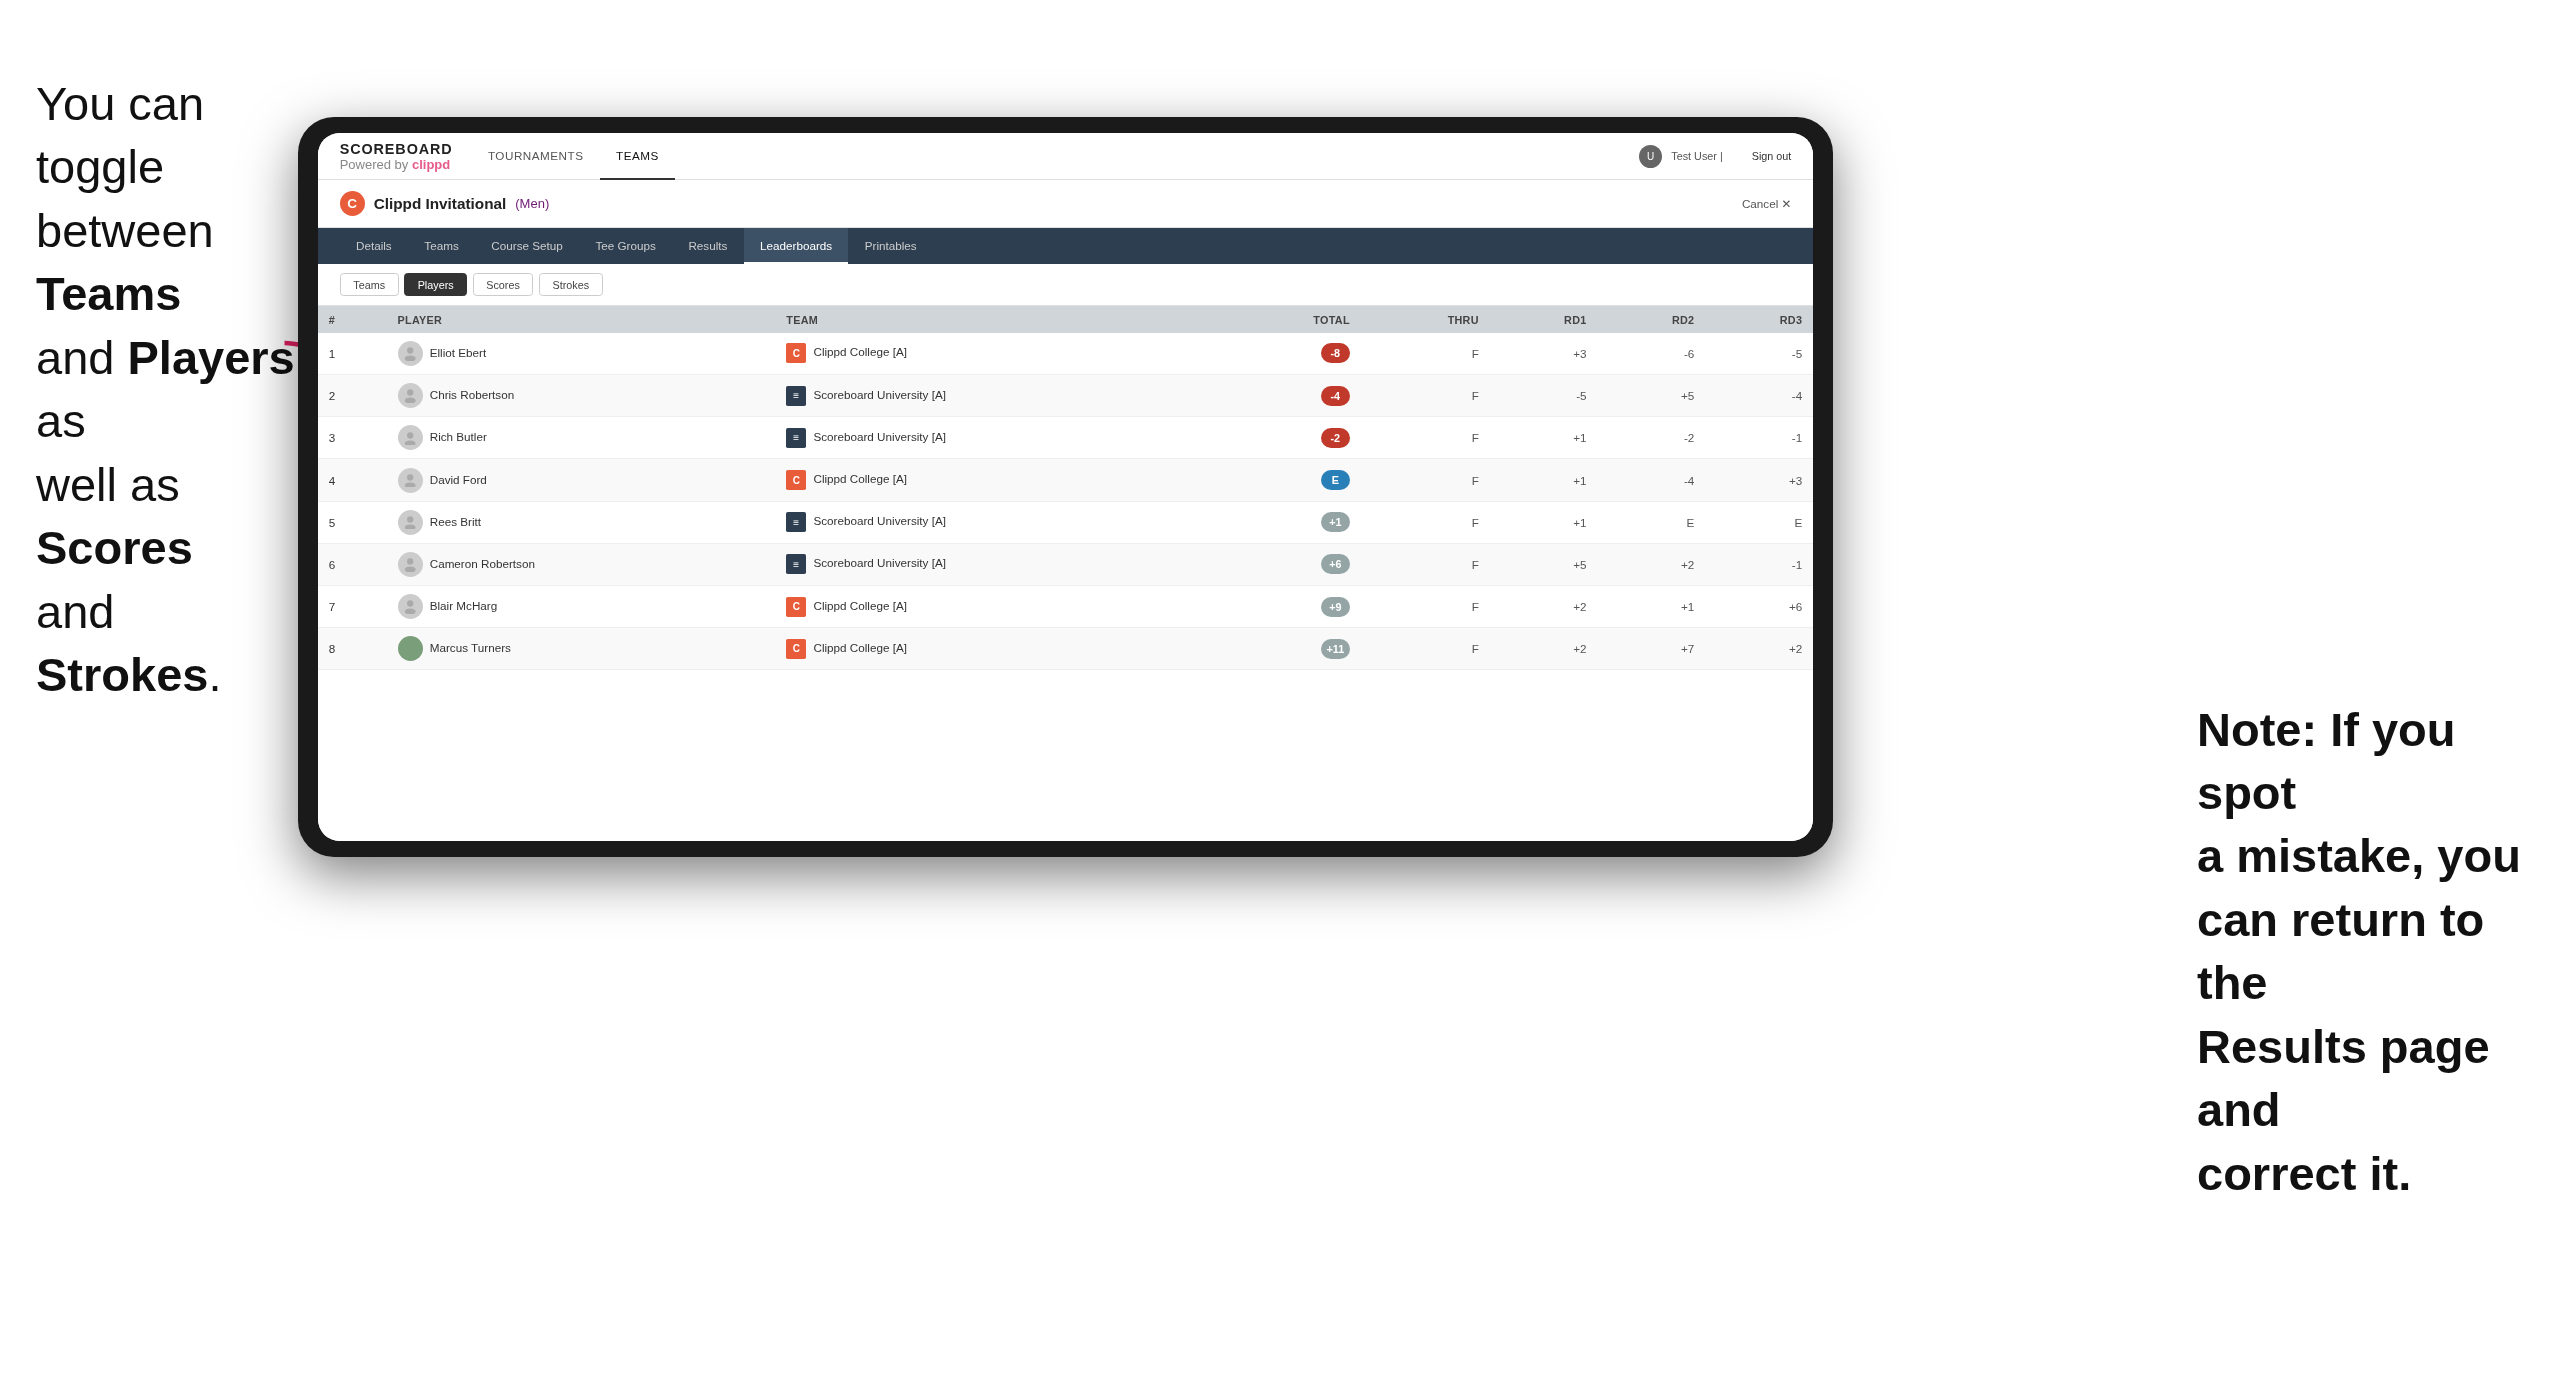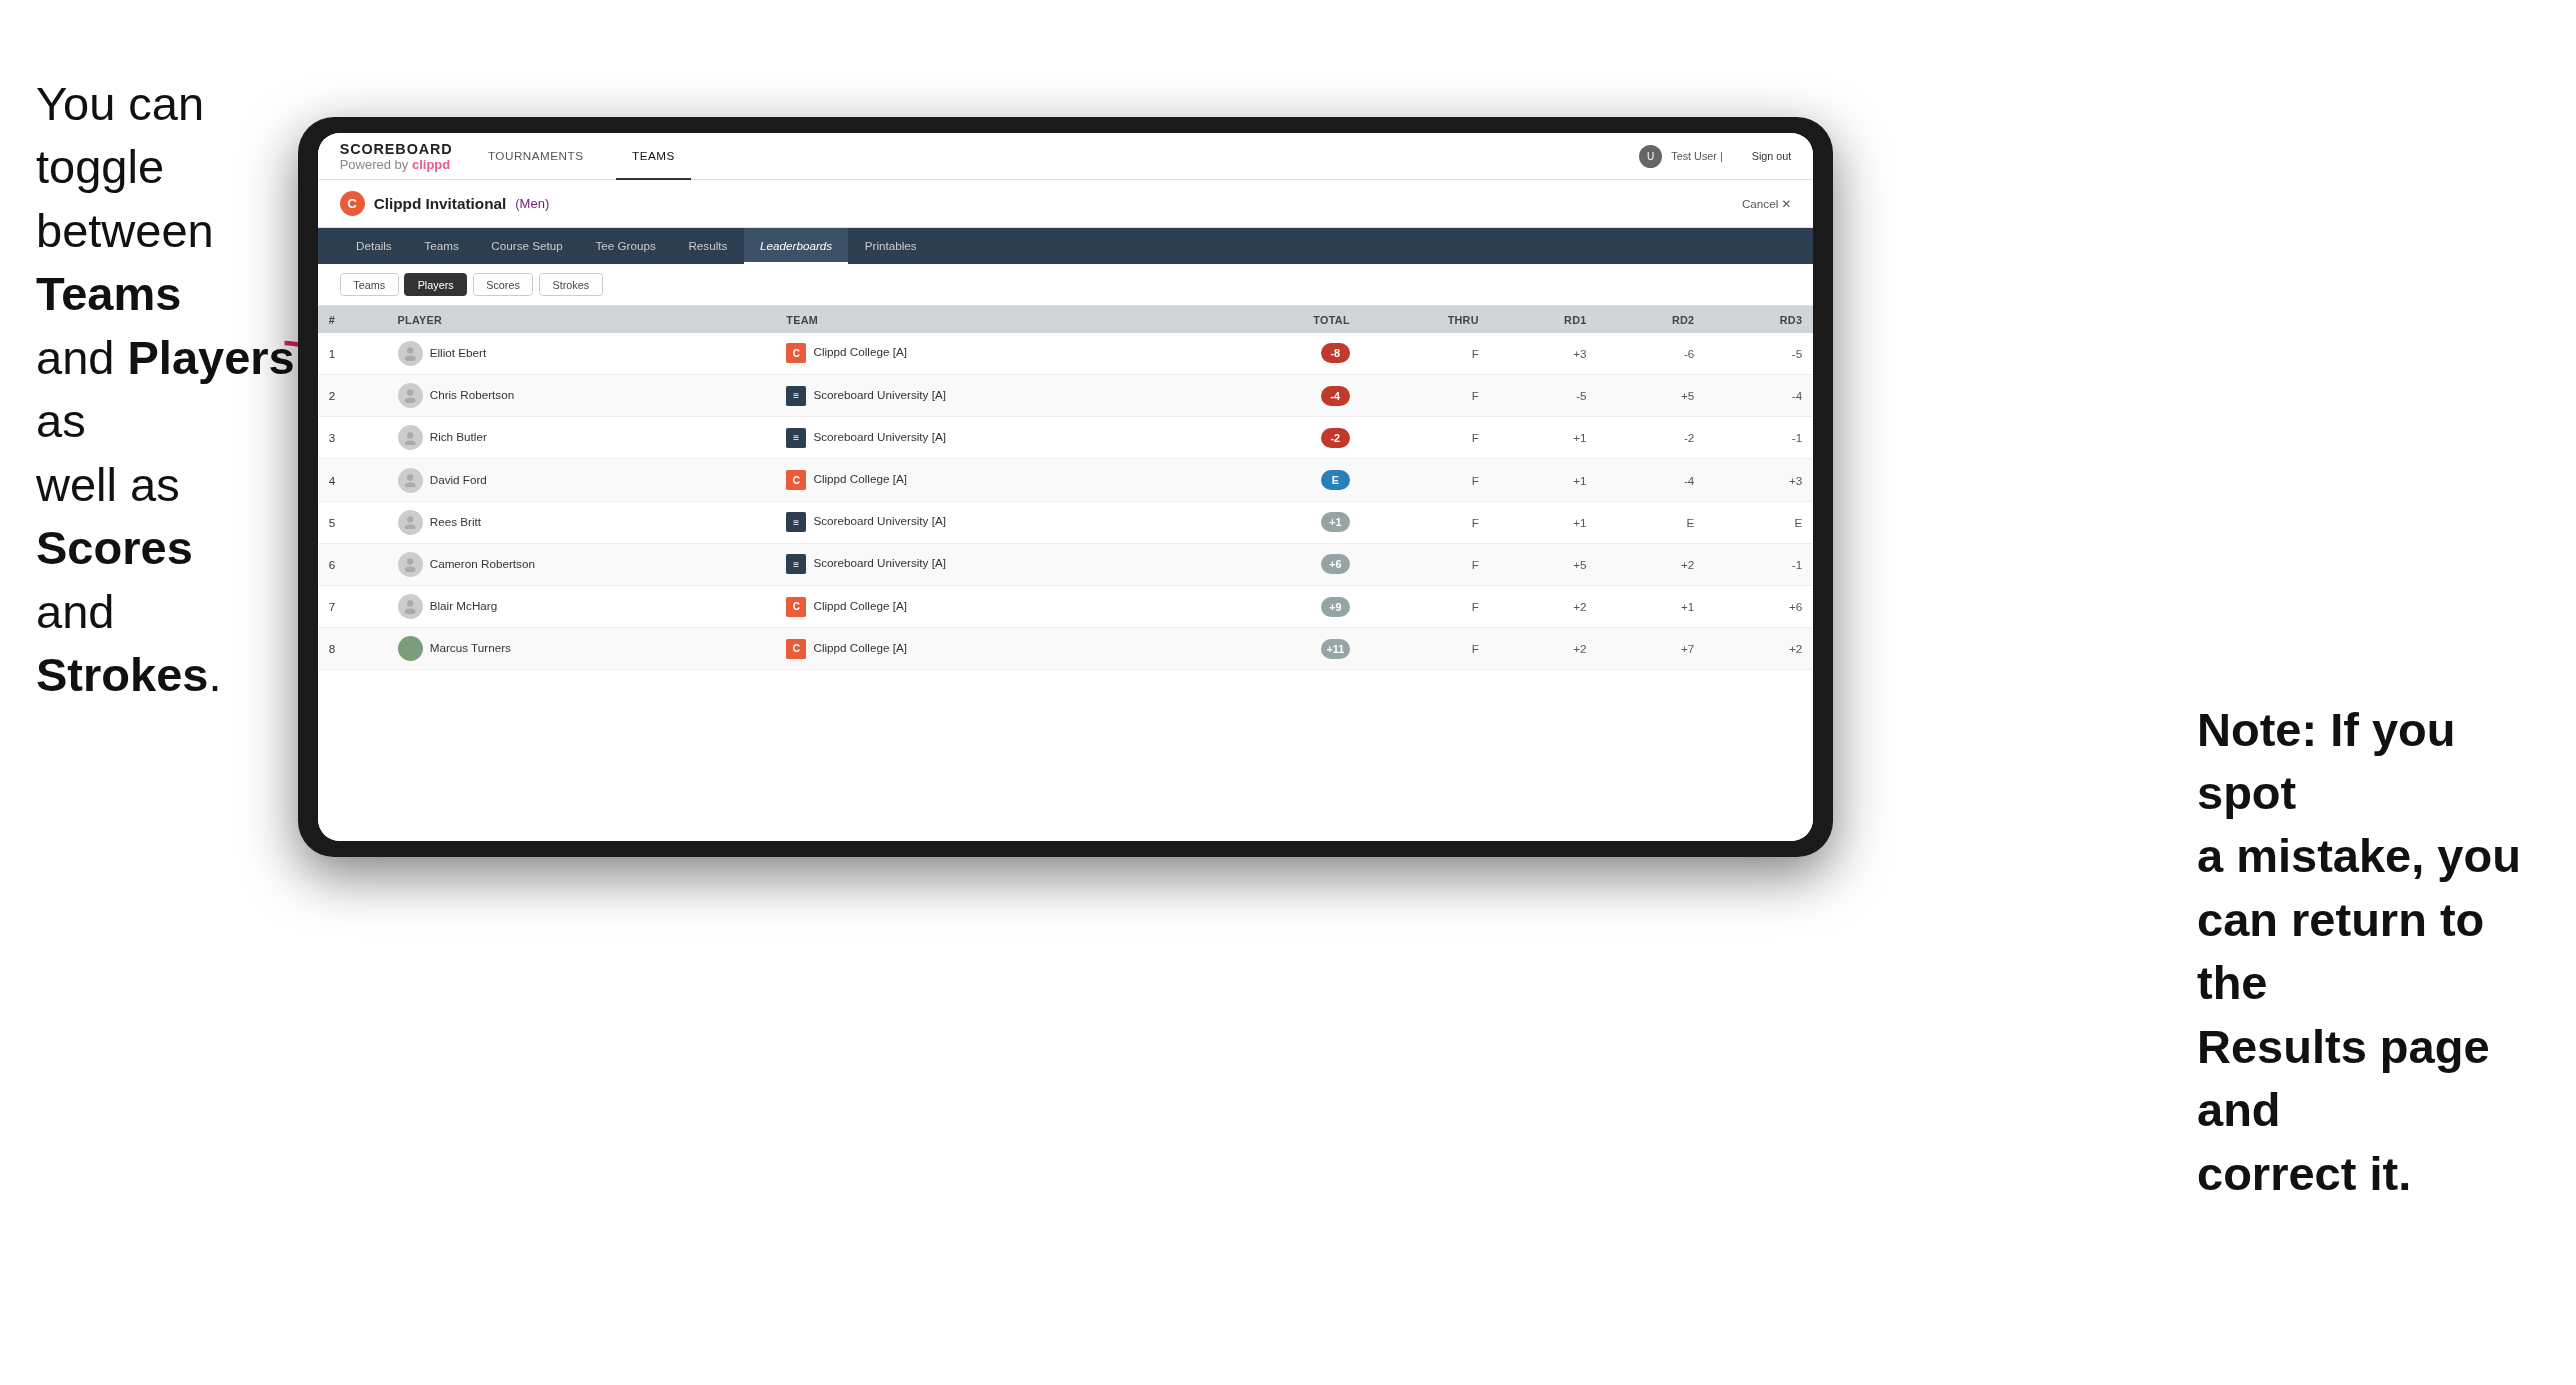--- a/index.html
+++ b/index.html
@@ -82,21 +82,21 @@
       color: #222;
       text-transform: uppercase;
     }
     .logo-sub {
       font-size: 13px;
       color: #888;
     }
     .logo-sub span { color: #e85c8a; font-weight: 600; }
     .nav-links {
       display: flex;
-      gap: 16px;
+      gap: 0;
       flex: 1;
     }
     .nav-link {
       padding: 0 16.3px;
       font-size: 11.7px;
       color: #555;
       height: 47px;
       display: flex;
       align-items: center;
       border-bottom: 2.7px solid transparent;
@@ -175,21 +175,20 @@
       padding: 10.8px 16.3px;
       font-size: 11.7px;
       color: #ccc;
       cursor: pointer;
       border-bottom: 2.7px solid transparent;
     }
     .sub-nav-tab.active {
       color: #fff;
       border-bottom-color: #fff;
       background: #3d5166;
-      font-style: italic;
     }
 
     
     .toggle-row {
       background: #fff;
       padding: 9px 21.7px;
       display: flex;
       gap: 5.4px;
       border-bottom: 0.9px solid #e0e0e0;
       flex-shrink: 0;

